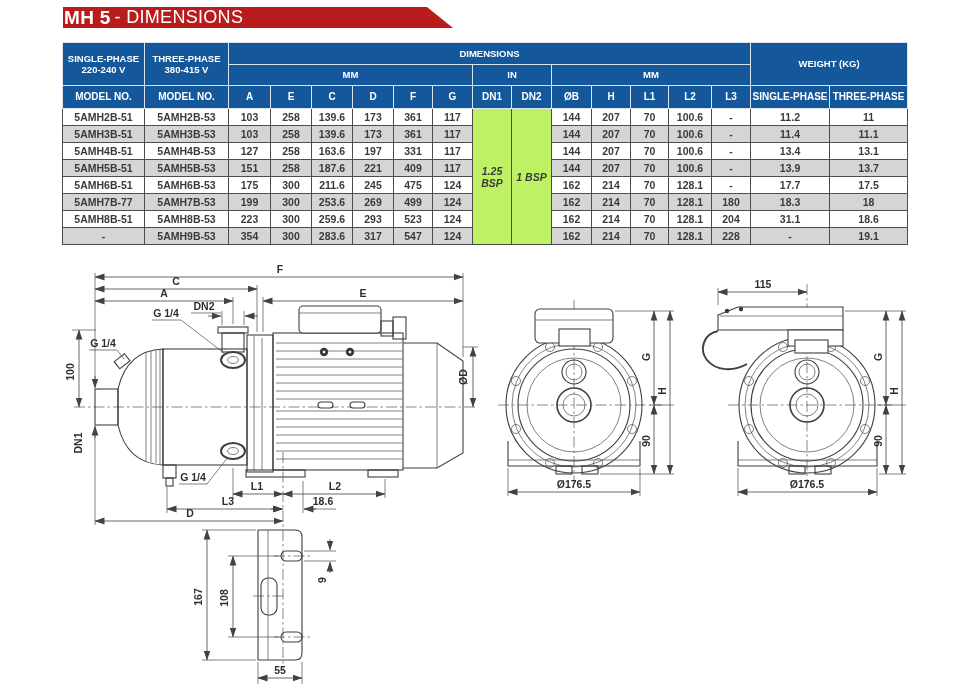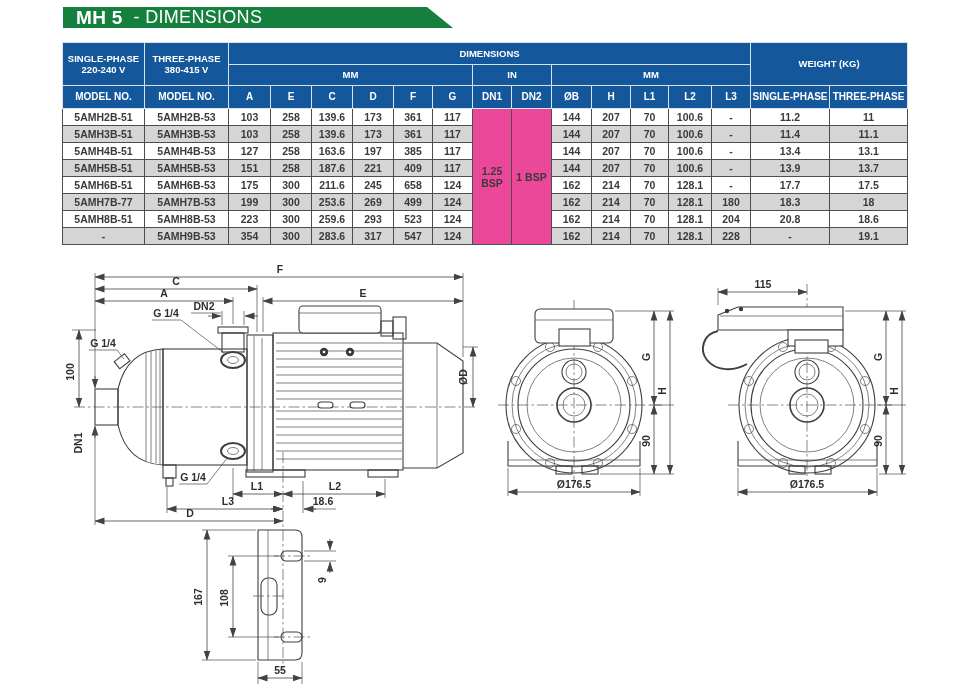--- a/index.html
+++ b/index.html
@@ -3,45 +3,45 @@
 <meta charset="utf-8">
 <style>
   html,body{margin:0;padding:0;}
   body{
     width:969px;height:700px;position:relative;background:#ffffff;
     font-family:"Liberation Sans",sans-serif;overflow:hidden;
   }
   
   .banner{
     position:absolute;left:63px;top:7px;width:390px;height:21px;
-    background:#15803d;color:#fff;display:flex;align-items:center;
-    padding-left:13px;box-sizing:border-box;
+    background:#b91c1c;color:#fff;display:flex;align-items:center;
+    padding-left:1px;box-sizing:border-box;
     clip-path:polygon(0 0, calc(100% - 26px) 0, 100% 100%, 0 100%);
   }
   .banner .b1{font-weight:bold;font-size:19px;letter-spacing:.3px;}
-  .banner .b2{font-weight:400;font-size:18px;margin-left:11px;letter-spacing:.3px;}
+  .banner .b2{font-weight:400;font-size:18px;margin-left:4px;letter-spacing:.3px;}
   
   table.dims{
     position:absolute;left:62px;top:42px;width:845px;
     table-layout:fixed;border-collapse:collapse;
   }
   table.dims th{
     background:#15579b;color:#fff;font-weight:bold;text-align:center;
     border:1px solid #d9e4f0;padding:0;font-size:9.5px;line-height:1.2;
   }
   table.dims thead tr.r1 th{height:21px;}
   table.dims thead tr.r2 th{height:20px;}
   table.dims thead tr.r3 th{height:22px;font-size:10px;}
   table.dims tbody td{
     border:1px solid #4d4d4d;text-align:center;vertical-align:middle;
     color:#3a3a3a;font-weight:bold;font-size:10.5px;height:16px;padding:0;
     background:#fff;
   }
   table.dims tbody tr:nth-child(even) td{background:#d5d5d5;}
-  table.dims tbody td.dn{background:#ec4899;}
+  table.dims tbody td.dn{background:#bef264;font-style:italic;}
   .mdl-l1,.mdl-l2{display:block;}
   
   svg.draw{position:absolute;left:0;top:250px;}
   .ol{fill:none;stroke:#3f3f3f;stroke-width:1.1;}
   .olw{fill:#fff;stroke:#3f3f3f;stroke-width:1.1;}
   .ol2{fill:none;stroke:#3f3f3f;stroke-width:2;}
   .thin{fill:none;stroke:#4a4a4a;stroke-width:.7;}
   .dim{fill:none;stroke:#424242;stroke-width:.8;}
   .cl{fill:none;stroke:#555;stroke-width:.7;stroke-dasharray:11 3 2.5 3;}
   .lbl{font-family:"Liberation Sans",sans-serif;font-size:10.5px;font-weight:600;
@@ -151,21 +151,21 @@
       <td>11.4</td>
       <td>11.1</td>
     </tr>
     <tr>
       <td>5AMH4B-51</td>
       <td>5AMH4B-53</td>
       <td>127</td>
       <td>258</td>
       <td>163.6</td>
       <td>197</td>
-      <td>385</td>
+      <td>331</td>
       <td>117</td>
       <td>144</td>
       <td>207</td>
       <td>70</td>
       <td>100.6</td>
       <td>-</td>
       <td>13.4</td>
       <td>13.1</td>
     </tr>
     <tr>
@@ -185,21 +185,21 @@
       <td>13.9</td>
       <td>13.7</td>
     </tr>
     <tr>
       <td>5AMH6B-51</td>
       <td>5AMH6B-53</td>
       <td>175</td>
       <td>300</td>
       <td>211.6</td>
       <td>245</td>
-      <td>658</td>
+      <td>475</td>
       <td>124</td>
       <td>162</td>
       <td>214</td>
       <td>70</td>
       <td>128.1</td>
       <td>-</td>
       <td>17.7</td>
       <td>17.5</td>
     </tr>
     <tr>
@@ -226,21 +226,21 @@
       <td>300</td>
       <td>259.6</td>
       <td>293</td>
       <td>523</td>
       <td>124</td>
       <td>162</td>
       <td>214</td>
       <td>70</td>
       <td>128.1</td>
       <td>204</td>
-      <td>20.8</td>
+      <td>31.1</td>
       <td>18.6</td>
     </tr>
     <tr>
       <td>-</td>
       <td>5AMH9B-53</td>
       <td>354</td>
       <td>300</td>
       <td>283.6</td>
       <td>317</td>
       <td>547</td>

